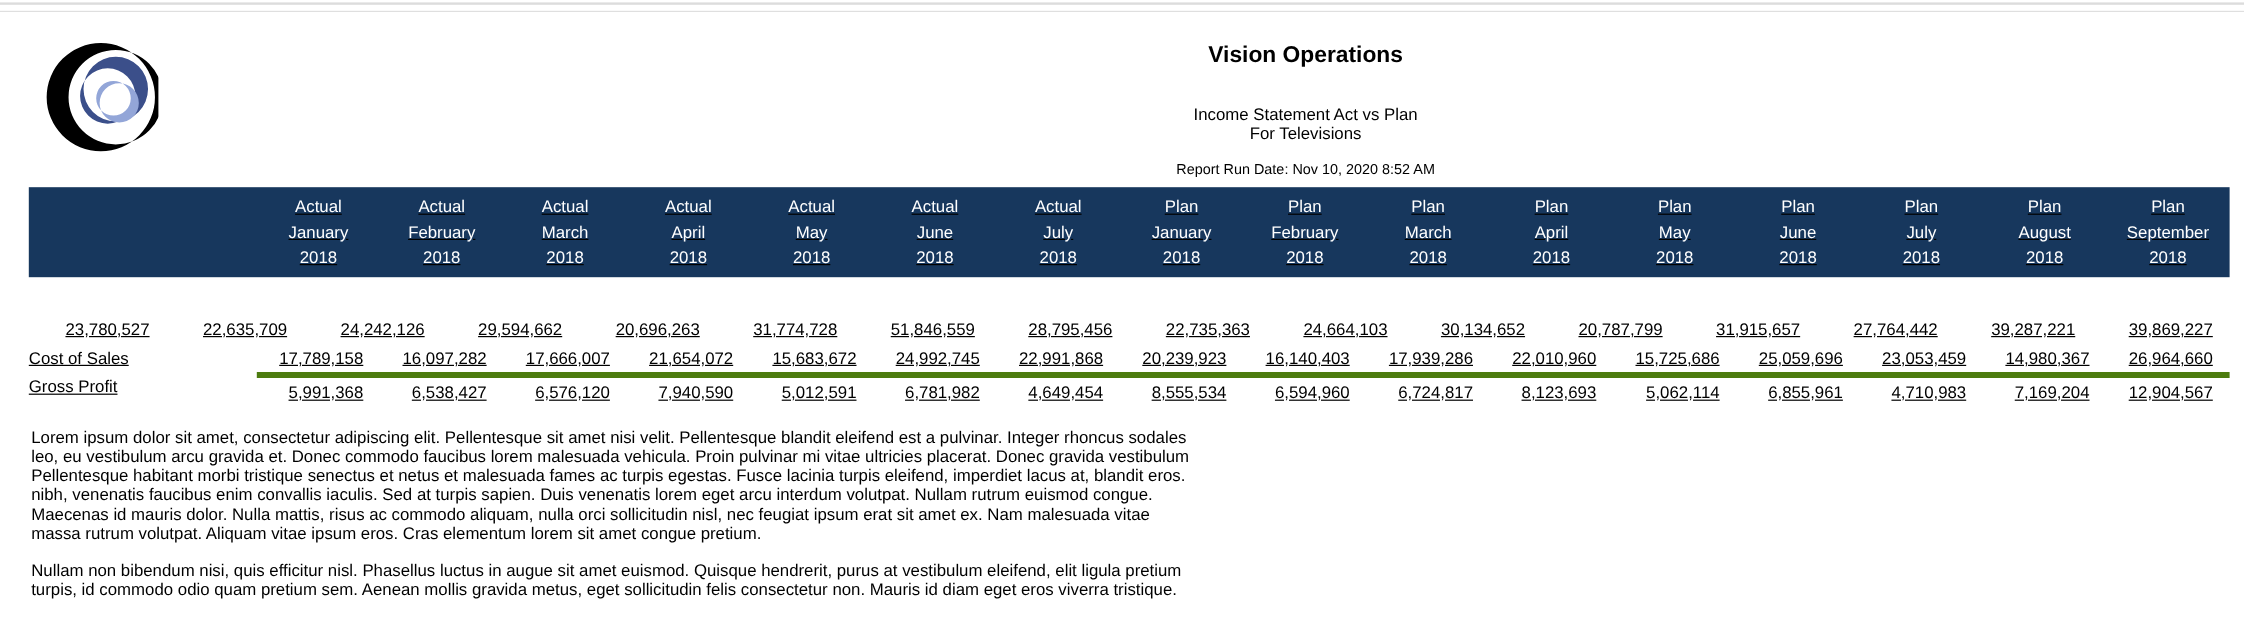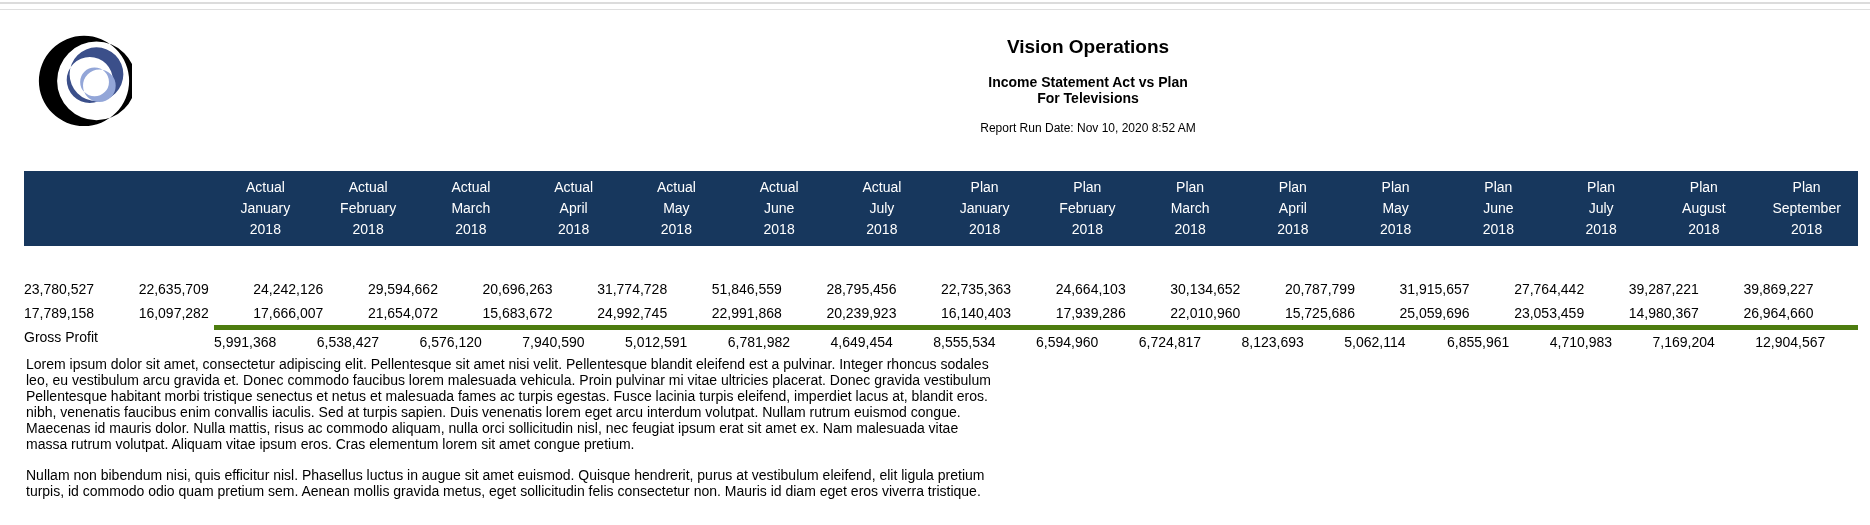--- a/index.html
+++ b/index.html
@@ -11,34 +11,34 @@
     position:relative;
     overflow:hidden;
   }
   .top-rule-1 { position:absolute; top:2px; left:0; right:0; height:2px; background:#dcdcdc; }
   .top-rule-2 { position:absolute; top:9px; left:0; right:0; height:1px; background:#dfdfdf; }
 
   .logo { position:absolute; left:36px; top:32px; width:96px; height:96px; }
 
   .header-block { position:absolute; left:688px; top:36px; width:800px; text-align:center; }
   .company-title { font-size:19px; font-weight:bold; line-height:22px; }
-  .report-subtitle { margin-top:16px; font-size:14px; line-height:16px;font-weight:bold; }
+  .report-subtitle { margin-top:29px; font-size:14px; line-height:16px; }
   .run-date { margin-top:14px; font-size:12px; line-height:16px; }
 
-  .report-table { position:absolute; left:24px; top:171px; width:1834px; }
+  .report-table { position:absolute; left:24px; top:156px; width:1834px;text-decoration:underline; }
   .table-head { background:var(--band,#17375d); color:#fff; height:75px; display:flex; }
   .head-label-col { flex:0 0 190px; }
   .head-col { flex:1 1 0; text-align:center; padding-top:6px; font-size:14px; }
   .head-col div { line-height:21px; white-space:nowrap; }
 
   .table-body { margin-top:31px; }
   .t-row { display:flex; height:24px; font-size:14px; }
   .t-row .row-label { flex:0 0 190px; line-height:24px; white-space:nowrap; }
   .t-row .row-values { flex:1 1 0; display:flex; }
-  .t-row .cell { flex:1 1 0; padding-right:14px; line-height:24px; white-space:nowrap; }
+  .t-row .cell { flex:1 1 0; text-align:right; padding-right:14px; line-height:24px; white-space:nowrap; }
   .t-row.total-row .row-values { border-top:5px solid #4d7c0f; }
 
   .paragraphs { position:absolute; left:26px; top:356px; font-size:14px; }
   .para { margin:0 0 15px 0; }
   .para .line { line-height:16px; white-space:nowrap; }
 </style>
 </head>
 <body style="--band: #17375d;">
 
 <div class="top-rule-1"></div>
@@ -167,20 +167,21 @@
           <div class="cell">24,664,103</div>
           <div class="cell">30,134,652</div>
           <div class="cell">20,787,799</div>
           <div class="cell">31,915,657</div>
           <div class="cell">27,764,442</div>
           <div class="cell">39,287,221</div>
           <div class="cell">39,869,227</div>
         </div>
       </div>
       <div class="t-row">
+        <div class="row-label">Cost of Sales</div>
         <div class="row-values">
           <div class="cell">17,789,158</div>
           <div class="cell">16,097,282</div>
           <div class="cell">17,666,007</div>
           <div class="cell">21,654,072</div>
           <div class="cell">15,683,672</div>
           <div class="cell">24,992,745</div>
           <div class="cell">22,991,868</div>
           <div class="cell">20,239,923</div>
           <div class="cell">16,140,403</div>

